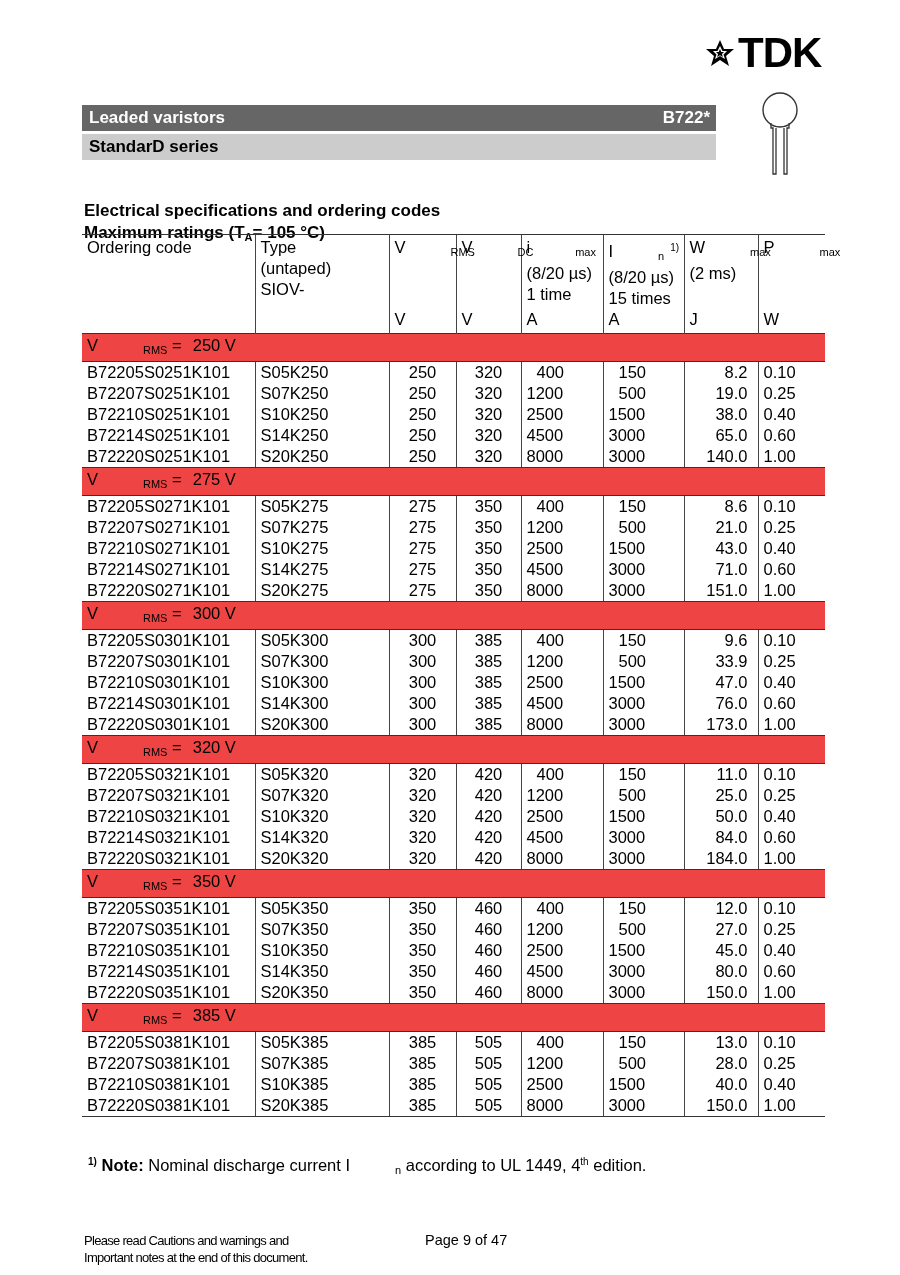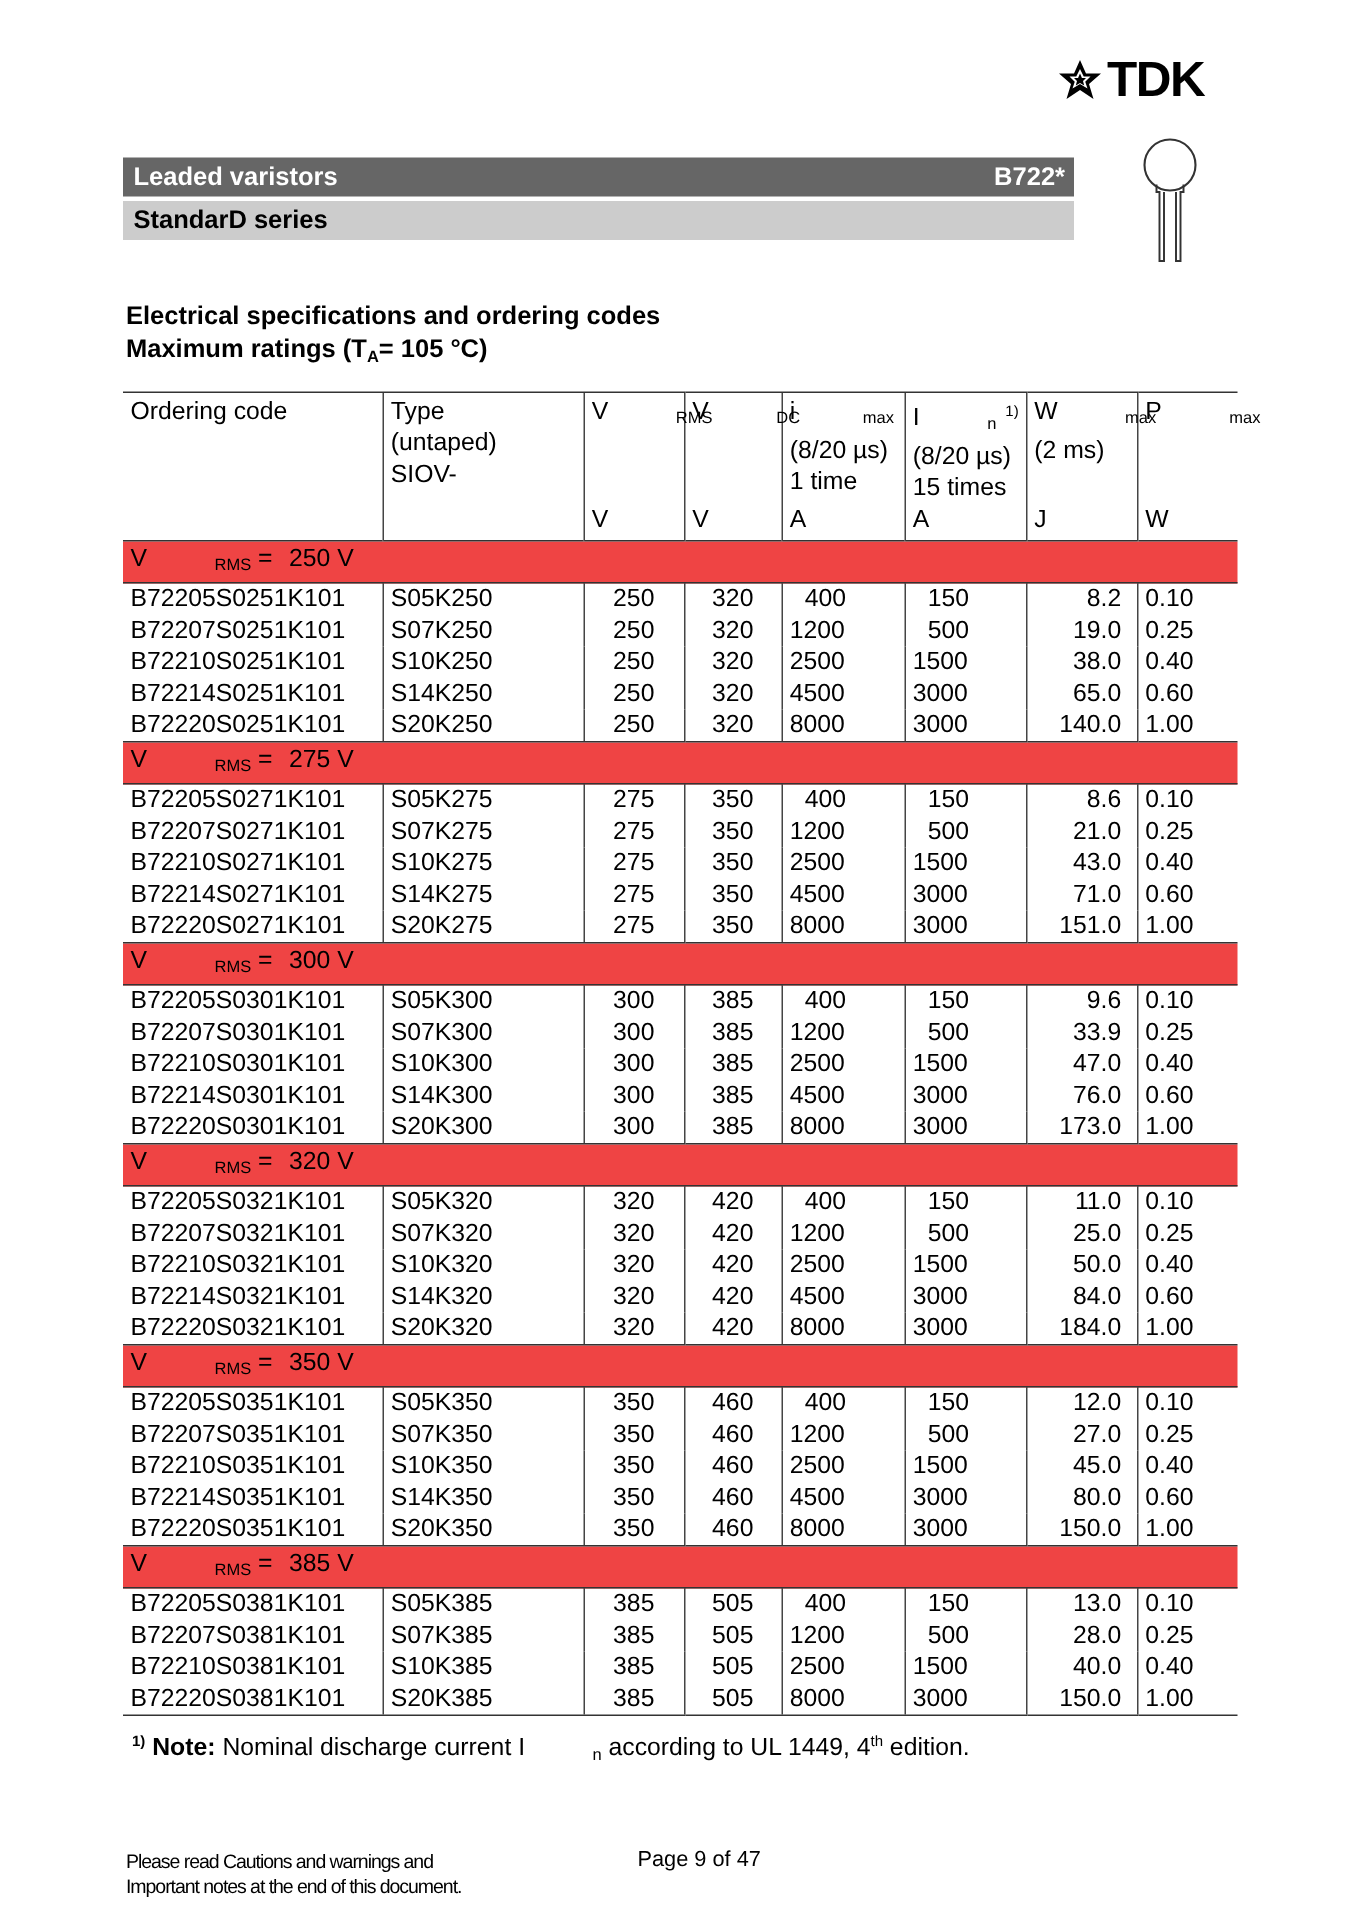--- a/index.html
+++ b/index.html
@@ -1,25 +1,25 @@
 <!DOCTYPE html>
 <html><head>
 <meta charset="utf-8">
 <style>
   html, body { margin: 0; padding: 0; background: #ffffff; }
   body { width: 900px; height: 1275px; position: relative; font-family: "Liberation Sans", sans-serif; color: #000; overflow: hidden; }
   .logo { position: absolute; left: 705px; top: 38px; height: 30px; display: flex; align-items: center; }
   .logo svg { display: block; }
-  .logo-text { font-family: "Liberation Sans", sans-serif; font-weight: bold; font-size: 33px; letter-spacing: -1px; color: #000; margin-left: 3px; line-height: 30px; }
+  .logo-text { font-family: "Liberation Sans", sans-serif; font-weight: bold; font-size: 42px; letter-spacing: -1px; color: #000; margin-left: 3px; line-height: 30px; }
   .hdr-dark { position: absolute; left: 82px; top: 105px; width: 634px; height: 26px; background: #666666; color: #fff; font-weight: bold; font-size: 17px; display: flex; align-items: center; justify-content: space-between; box-sizing: border-box; padding: 0 6px 0 7px; }
   .hdr-light { position: absolute; left: 82px; top: 134px; width: 634px; height: 26px; background: #cccccc; color: #000; font-weight: bold; font-size: 17px; display: flex; align-items: center; box-sizing: border-box; padding: 0 7px; }
   .varistor-illus { position: absolute; left: 756px; top: 88px; }
   .sec-title { position: absolute; left: 84px; top: 200px; font-weight: bold; font-size: 17px; line-height: 22px; }
   .sec-title sub { font-size: 11px; vertical-align: -3px; }
-  table.spec { position: absolute; left: 82px; top: 261px; width: 743px; border-collapse: collapse; font-size: 16.5px; table-layout: fixed; }
+  table.spec { position: absolute; left: 82px; top: 234px; width: 743px; border-collapse: collapse; font-size: 16.5px; table-layout: fixed; }
   table.spec td, table.spec th { padding: 0 5px; font-weight: normal; text-align: left; line-height: 21px; white-space: nowrap; }
   table.spec thead tr.top td { border-top: 1.5px solid #333; }
   table.spec thead td { vertical-align: top; padding-top: 2px; padding-bottom: 3px; }
   table.spec .vl { border-left: 1.5px solid #444; }
   .sub { font-size: 11px; vertical-align: -3px; padding-left: 45px; }
   .sup { font-size: 10px; vertical-align: 6px; }
   tr.group td { background: #ef4444; border-top: 1.5px solid #333; border-bottom: 1.5px solid #333; height: 24px; padding-top: 1px; }
   tr.row td { height: 21px; }
   tr.row.last td { border-bottom: 1.5px solid #333; }
   td.r { text-align: right !important; }

